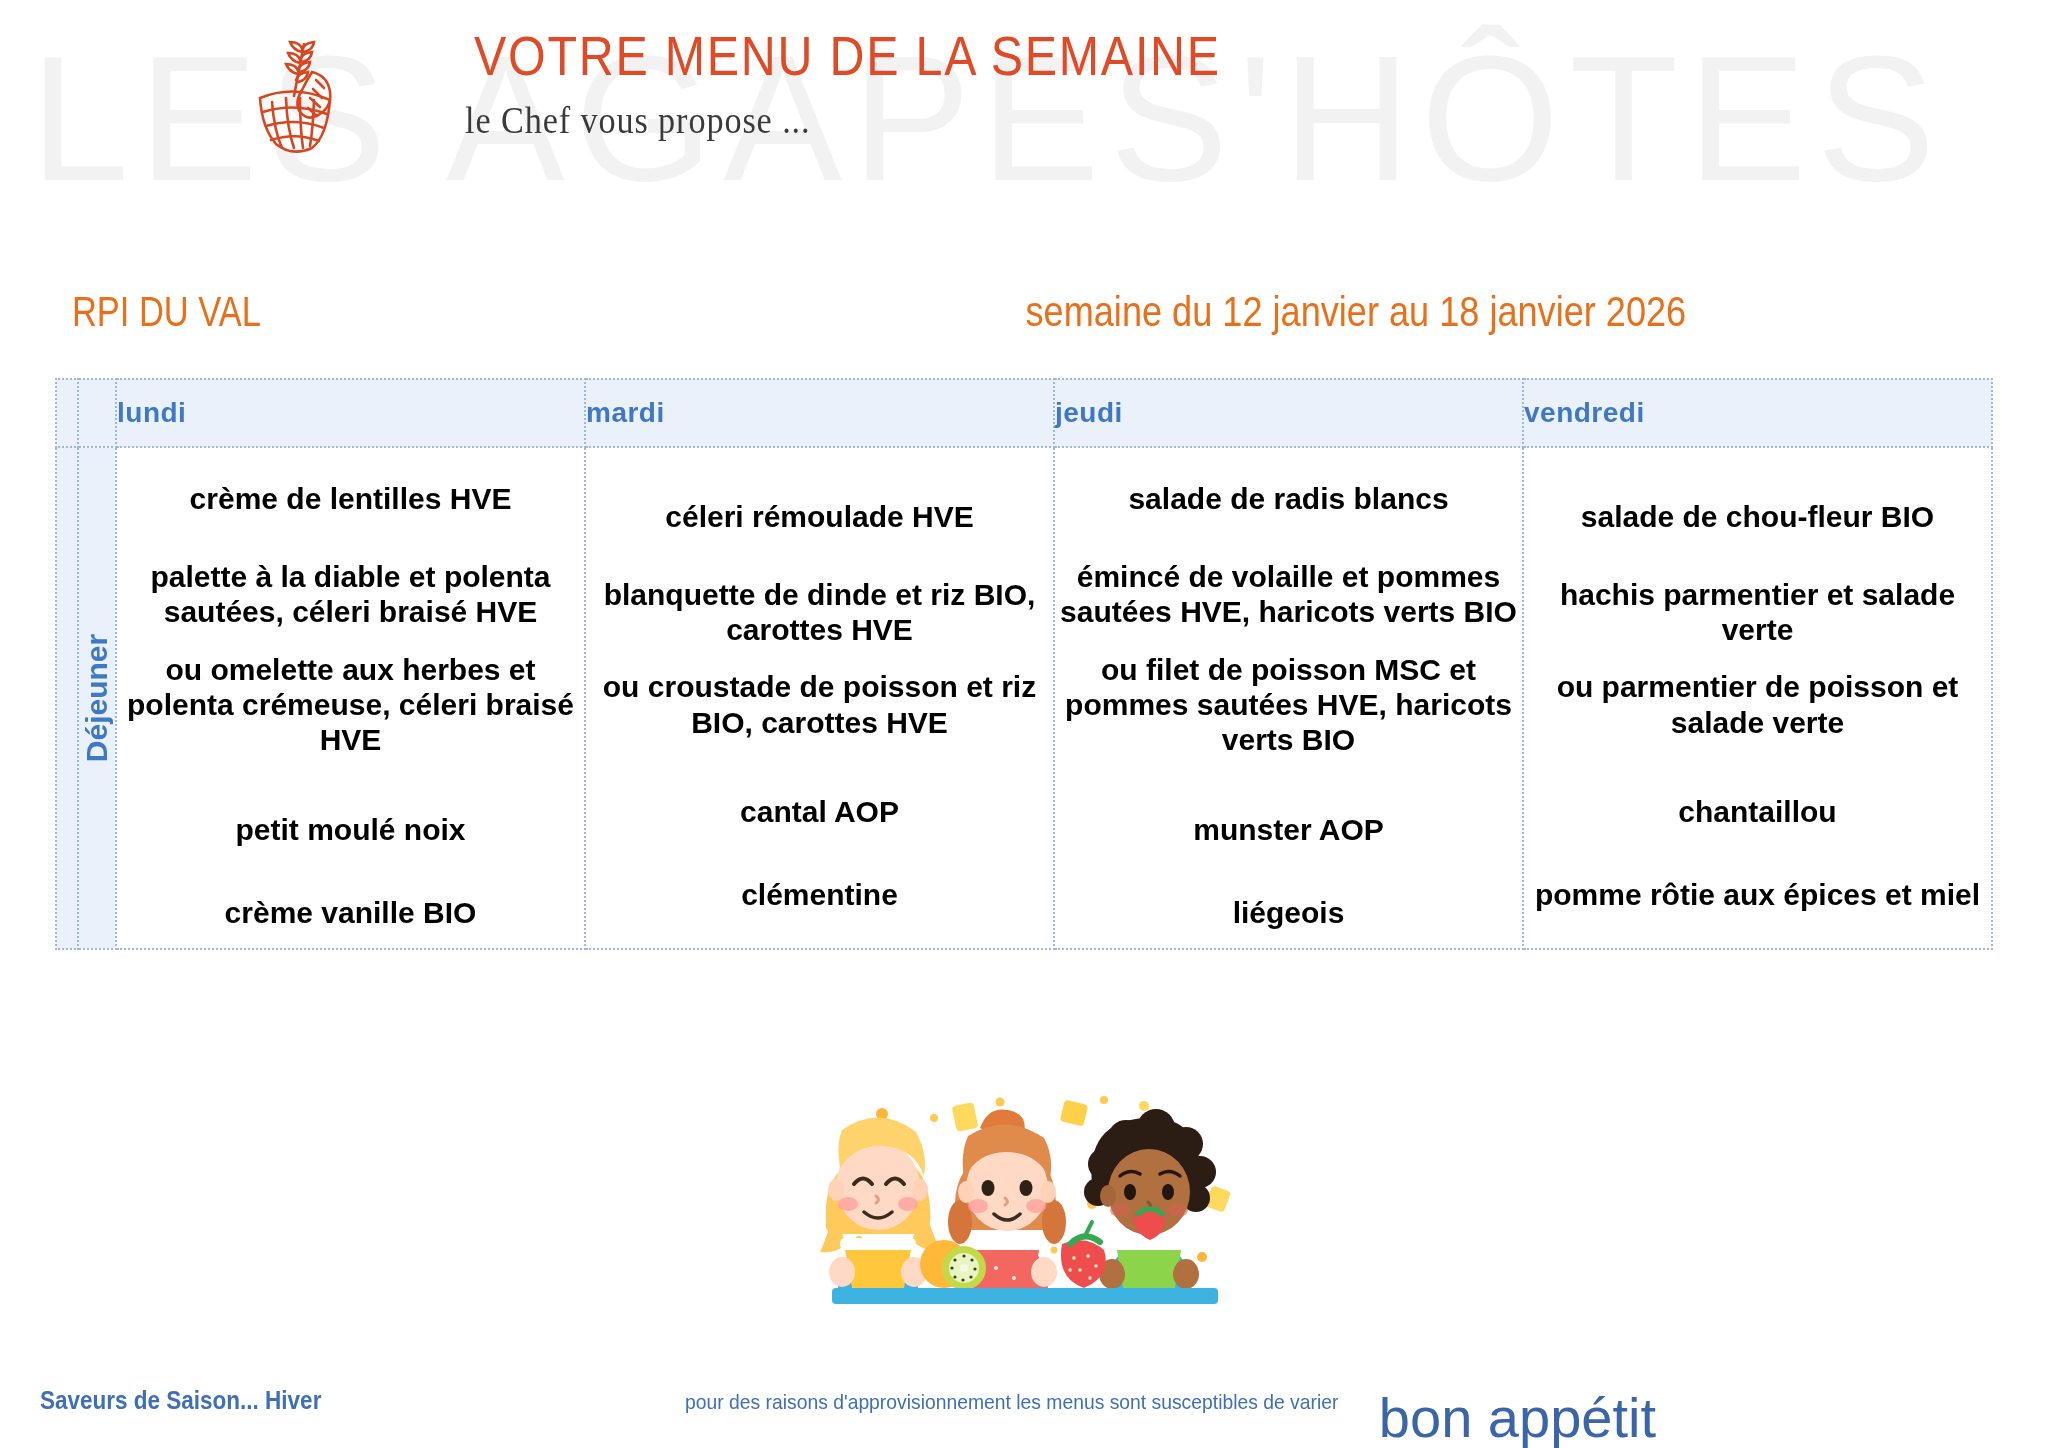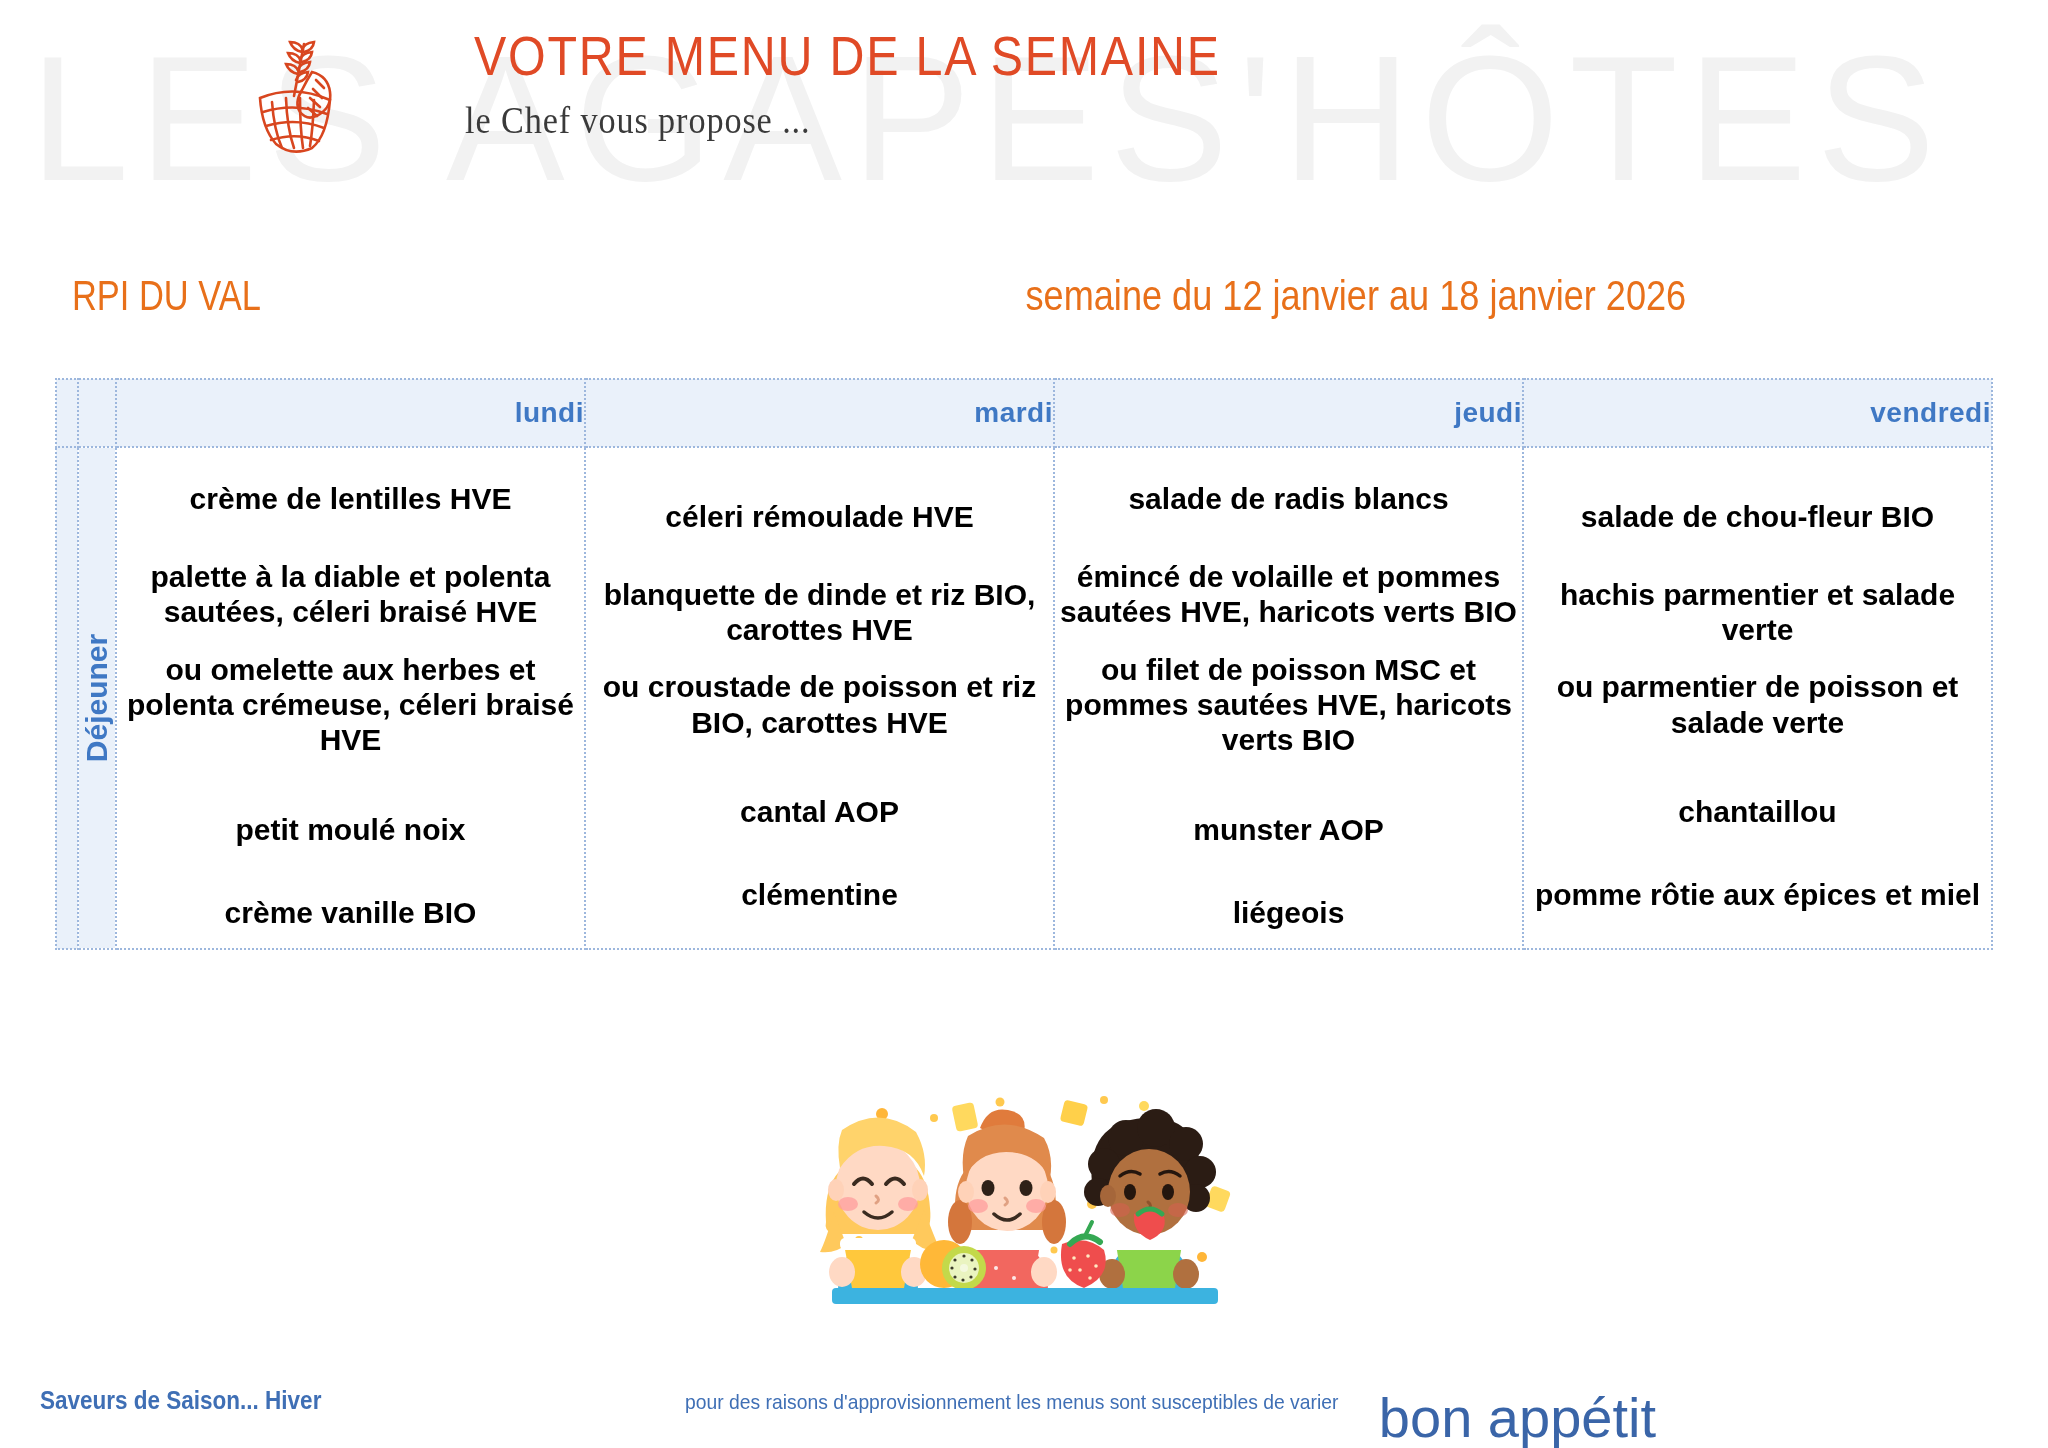--- a/index.html
+++ b/index.html
@@ -74,21 +74,21 @@
     margin-top: 12px;
     transform: scaleX(0.9);
     transform-origin: center;
     white-space: nowrap;
   }
 
   
   .meta-row {
     position: absolute;
     left: 0;
-    top: 272px;
+    top: 288px;
     width: 1744px;
     height: 60px;
     z-index: 2;
   }
   .site-name {
     position: absolute;
     left: 72px;
     top: 0;
     font-size: 42px;
     color: #e8701a;
@@ -130,21 +130,21 @@
   col.spine-b { width: 38px; }
   col.day     { width: 469px; }
 
   thead th.spine-a, thead th.spine-b {
     background: #eaf1fa;
     height: 66px;
   }
   thead th.day-head {
     background: #eaf1fa;
     height: 66px;
-    text-align: right;
+    text-align: left;
     font-size: 28px;
     font-weight: bold;
     color: #3f78c4;
     letter-spacing: 0.5px;
   }
 
   td.spine-a { background: #eaf1fa; }
   td.spine-b {
     background: #eaf1fa;
     position: relative;

